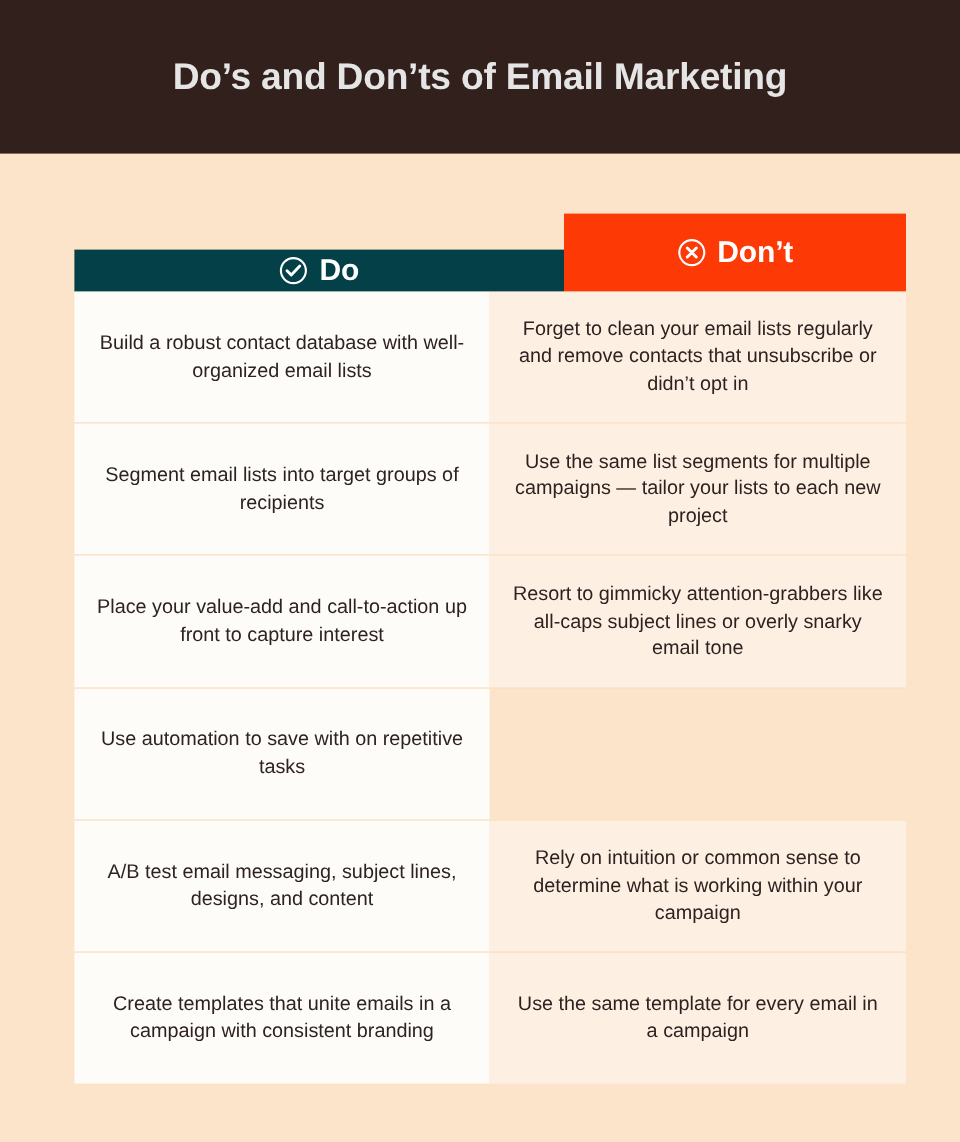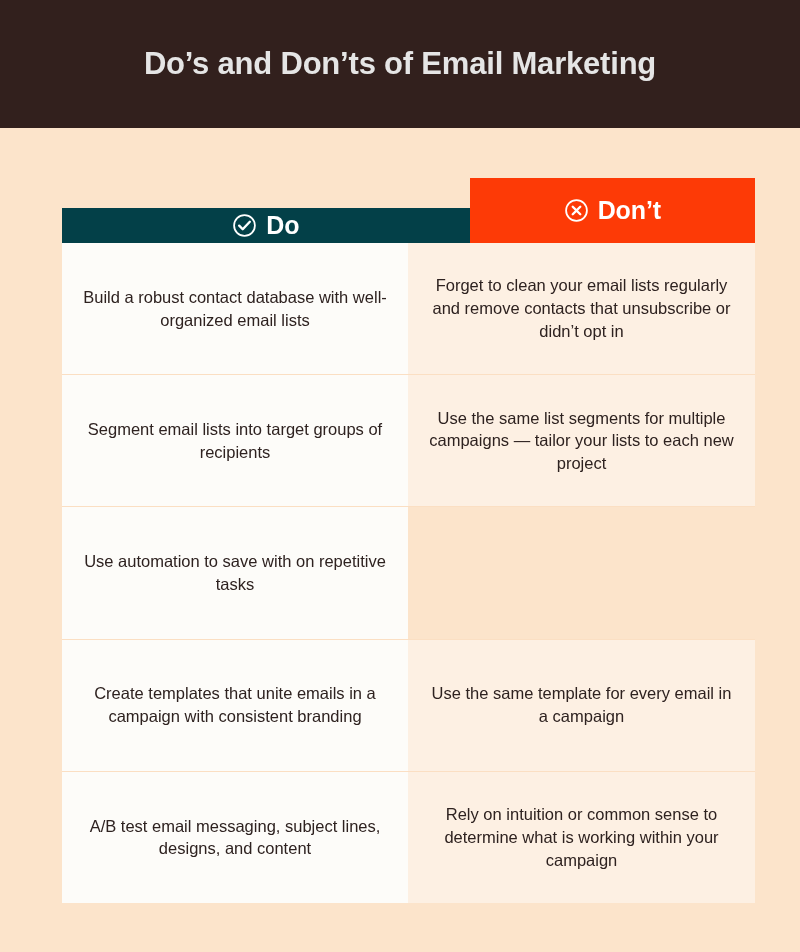--- a/index.html
+++ b/index.html
@@ -101,30 +101,34 @@
       <div class="trow">
         <div class="cell cell-do">Build a robust contact database with well-organized email lists</div>
         <div class="cell cell-dont">Forget to clean your email lists regularly and remove contacts that unsubscribe or didn’t opt in</div>
       </div>
 
       <div class="trow">
         <div class="cell cell-do">Segment email lists into target groups of recipients</div>
         <div class="cell cell-dont">Use the same list segments for multiple campaigns — tailor your lists to each new project</div>
       </div>
 
+      <div class="trow">
+        <div class="cell cell-do">Place your value-add and call-to-action up front to capture interest</div>
+        <div class="cell cell-dont">Resort to gimmicky attention-grabbers like all-caps subject lines or overly snarky email tone</div>
+      </div>
 
       <div class="trow">
         <div class="cell cell-do">Use automation to save with on repetitive tasks</div>
+      </div>
+
+      <div class="trow">
+        <div class="cell cell-do">A/B test email messaging, subject lines, designs, and content</div>
+        <div class="cell cell-dont">Rely on intuition or common sense to determine what is working within your campaign</div>
       </div>
 
       <div class="trow">
         <div class="cell cell-do">Create templates that unite emails in a campaign with consistent branding</div>
         <div class="cell cell-dont">Use the same template for every email in a campaign</div>
       </div>
 
-      <div class="trow">
-        <div class="cell cell-do">A/B test email messaging, subject lines, designs, and content</div>
-        <div class="cell cell-dont">Rely on intuition or common sense to determine what is working within your campaign</div>
-      </div>
-
     </div>
   </div>
 </div>
 
 </body></html>

